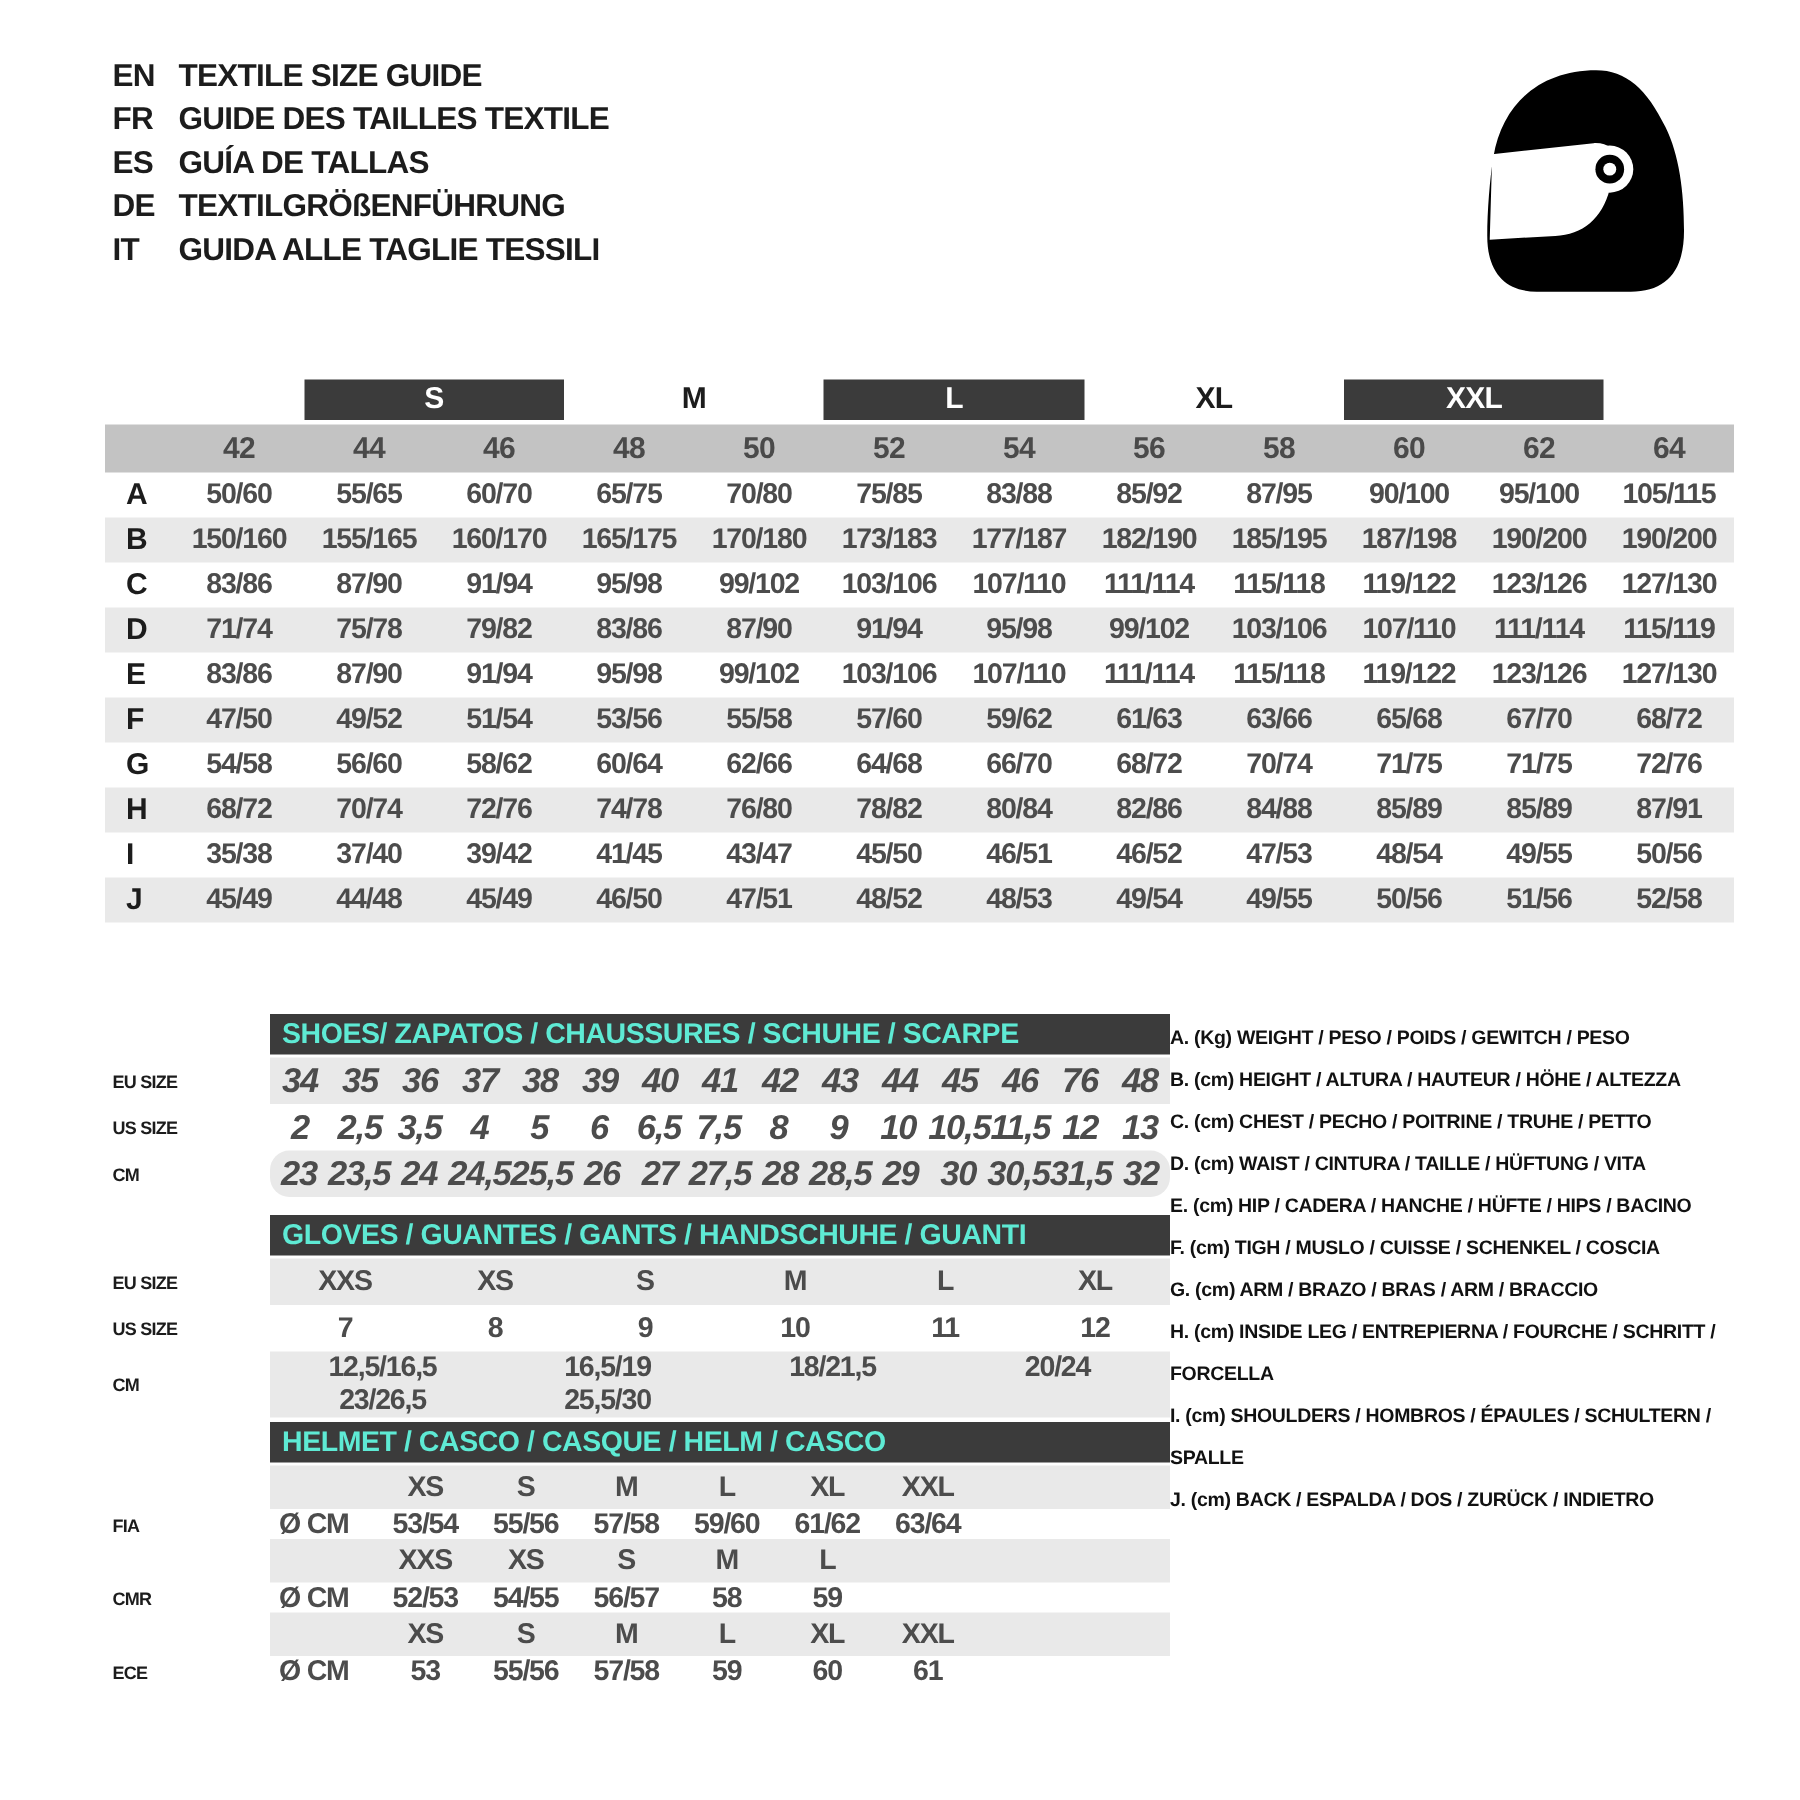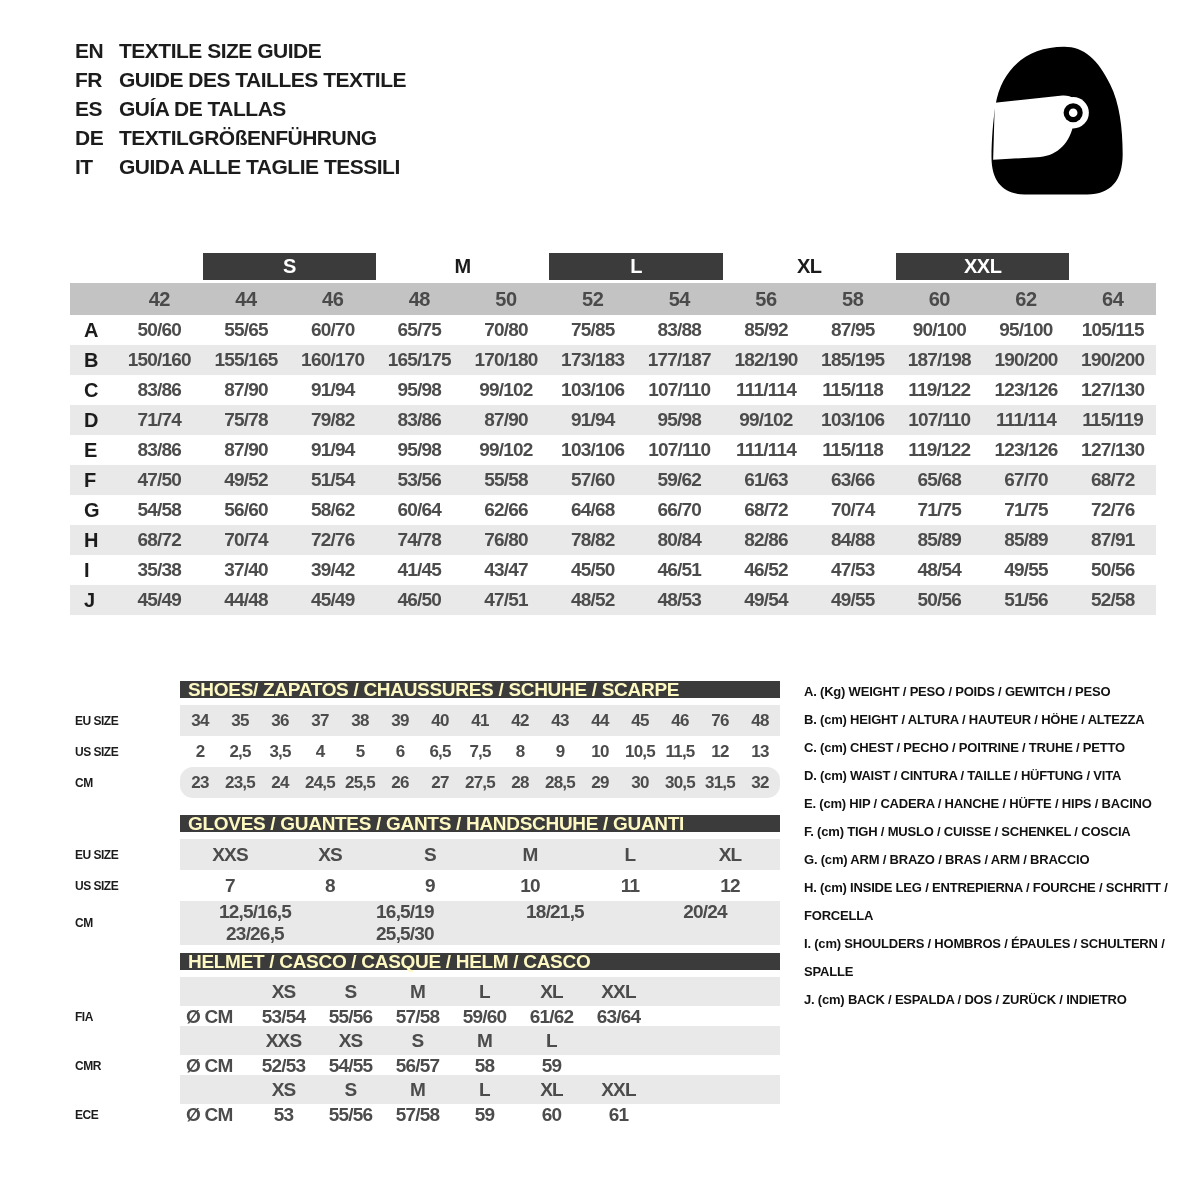--- a/index.html
+++ b/index.html
@@ -35,45 +35,45 @@
   .num-cell{text-align:center;font-size:20px;color:#4a4a4a;letter-spacing:-0.5px;}
   .data-row{height:30px;}
   .data-row.stripe{background:var(--stripe);}
   .letter-cell{padding-left:14px;font-size:20px;color:var(--ink);letter-spacing:-0.5px;}
   .val-cell{text-align:center;font-size:19px;color:var(--val);letter-spacing:-0.8px;white-space:nowrap;}
 
   
   .ltable{position:absolute;left:60px;width:720px;}
   .lrow{display:grid;grid-template-columns:120px 600px;align-items:center;}
   .label-cell{padding-left:15px;font-size:12px;letter-spacing:-0.5px;color:var(--ink);white-space:nowrap;}
-  .tbar{height:17px;background:var(--dark);color:#fef9c3;display:flex;align-items:center;
+  .tbar{height:27px;background:var(--dark);color:#5eead4;display:flex;align-items:center;
         padding-left:8px;font-size:19px;letter-spacing:-0.3px;white-space:nowrap;}
   .vals{display:grid;height:100%;align-items:center;}
   .vals.stripe{background:var(--stripe);}
   .vcell{text-align:center;color:var(--val);letter-spacing:-0.8px;white-space:nowrap;}
 
   .shoes-table{top:676px;}
   .shoes-table .lrow{height:31px;}
   .shoes-table .header-lrow{height:27px;margin-bottom:2px;}
-  .shoes-table .vcell{font-size:17px;}
+  .shoes-table .vcell{font-size:23px;font-style:italic;}
 
   .gloves-table{top:810px;}
   .gloves-table .lrow{height:31px;}
   .gloves-table .header-lrow{height:27px;margin-bottom:2px;}
   .gloves-table .vcell{font-size:19px;}
 
   .helmet-table{top:948px;}
   .helmet-table .header-lrow{height:27px;margin-bottom:2px;}
   .helmet-table .sizes-lrow{height:29px;}
   .helmet-table .values-lrow{height:20px;}
   .helmet-table .vcell{font-size:19px;}
   .helmet-table .unit-cell{text-align:left;padding-left:6px;}
 
   
-  .legend{position:absolute;left:804px;top:678px;width:380px;}
+  .legend{position:absolute;left:780px;top:678px;width:380px;}
   .legend-item{font-size:13px;line-height:28px;letter-spacing:-0.2px;color:#111;}
 </style>
 </head>
 <body>
 
 <div class="page">
 
   <div class="lang-block">
     <div class="lang-line">
       <span>EN</span>

